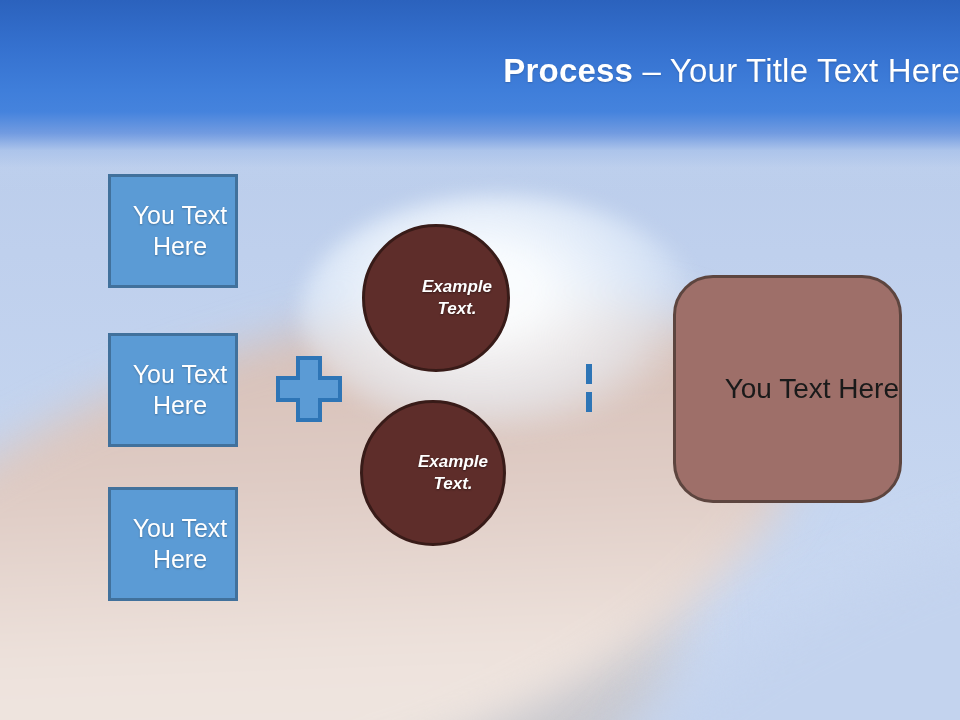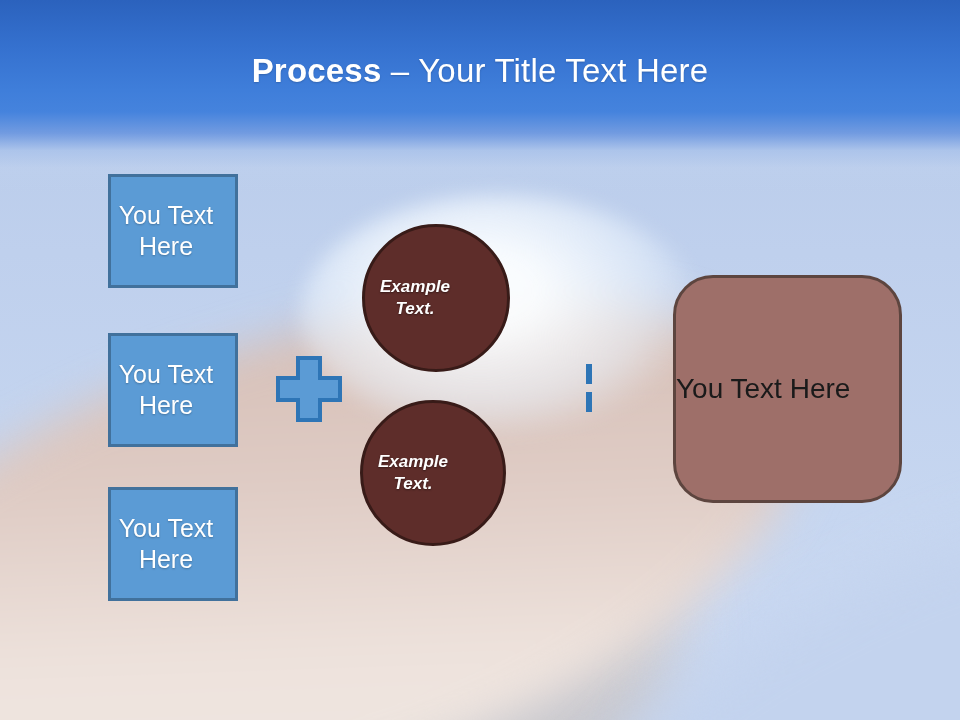--- a/index.html
+++ b/index.html
@@ -32,26 +32,26 @@
   
   .header-fade{
     position:absolute;left:0;top:0;width:960px;height:215px;z-index:3;
     background:linear-gradient(180deg,
       #2b62bd 0%, #3571cf 22%, #3f7eda 42%, #4583dd 52%,
       rgba(96,143,222,.8) 62%, rgba(158,187,234,.5) 70%,
       rgba(193,212,240,.22) 78%, rgba(198,215,242,0) 90%);
   }
   .title{
     position:absolute;left:0;top:52px;width:960px;z-index:4;margin:0;
-    text-align:center;color:#fff;font-size:33px;font-weight:normal;
+    text-align:right;color:#fff;font-size:33px;font-weight:normal;
     letter-spacing:.2px;text-shadow:0 1px 2px rgba(0,0,0,.18);
   }
   .title .t-bold{font-weight:bold;}
   
-  .shape{position:absolute;z-index:10;display:flex;align-items:center;justify-content:flex-start;text-align:center;box-sizing:border-box;}
+  .shape{position:absolute;z-index:10;display:flex;align-items:center;justify-content:flex-end;text-align:center;box-sizing:border-box;}
   .tbox{
     width:130px;height:114px;left:108px;
     background:#5b9bd5;border:3px solid #41719c;
     color:#fff;font-size:25px;line-height:31px;
     text-shadow:0 1px 2px rgba(0,0,0,.25);
   }
   .tbox .lbl{width:110px;}
   .tbox1{top:174px;} .tbox2{top:333px;} .tbox3{top:487px;}
   .plus-wrap{left:275px;top:355px;width:68px;height:68px;}
   .circle{

